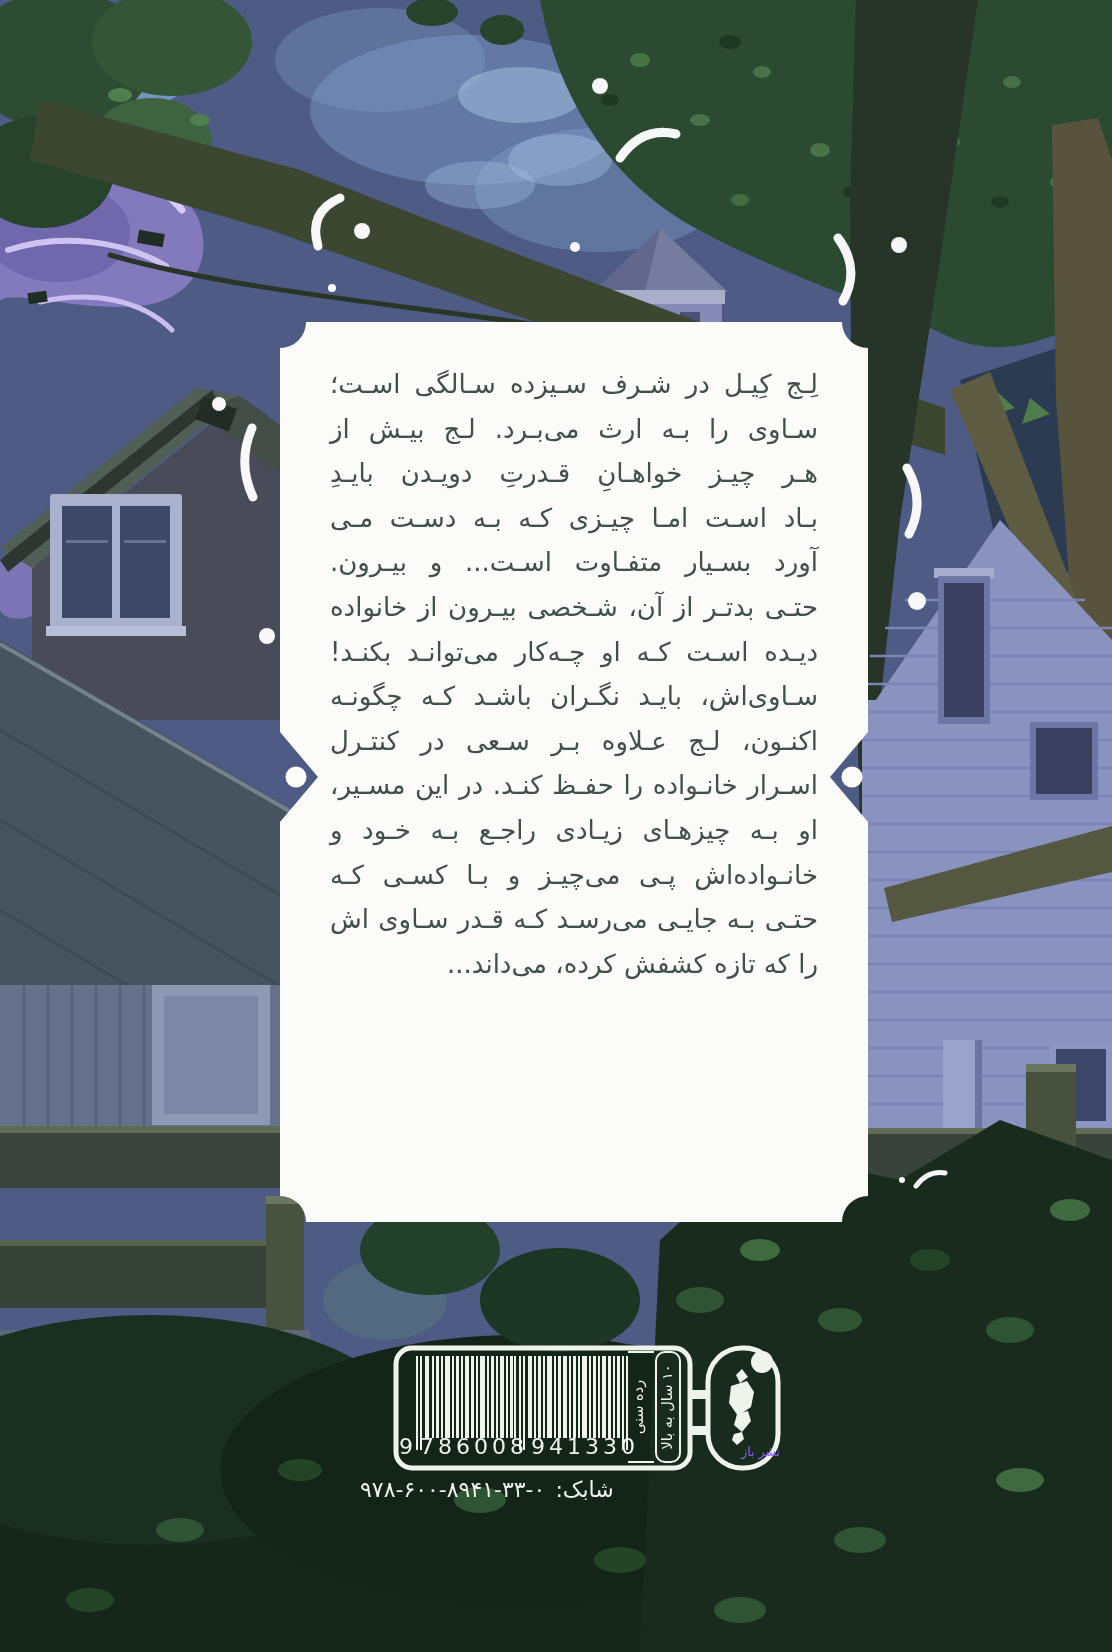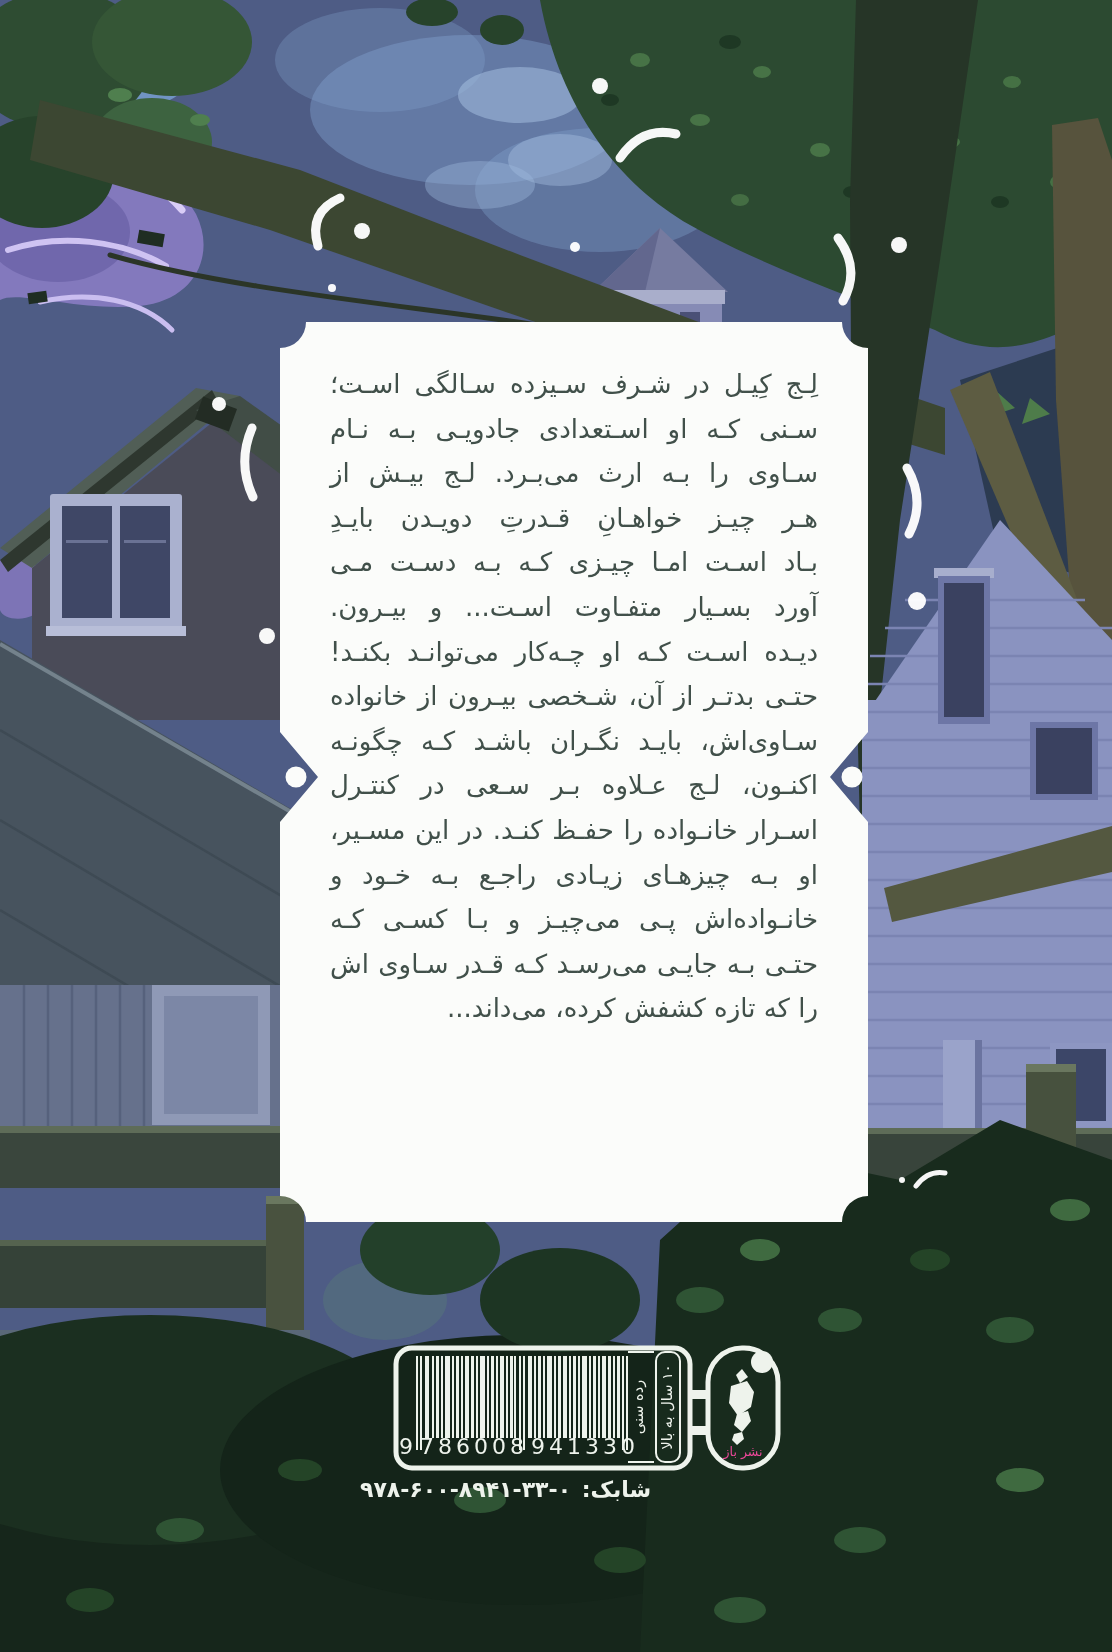--- a/index.html
+++ b/index.html
@@ -31,26 +31,26 @@
     transform:rotate(-90deg); transform-origin:center;
     direction:rtl; text-align:center; color:#eef3ec;
     font-size:14.5px; line-height:21px; white-space:nowrap;
   }
   .age-label{ left:585px; top:1394px; border-left:2.5px solid #eef3ec; border-right:2.5px solid #eef3ec; }
   .age-value{ left:612px; top:1394px; border:2.5px solid #eef3ec; border-radius:10px; }
 
   .isbn{
     position:absolute; left:360px; top:1477px; width:336px;
     direction:rtl; text-align:left; color:#eef3ec;
-    font-size:22px; letter-spacing:2.5px; word-spacing:3px; white-space:nowrap;font-weight:bold;
+    font-size:22px; letter-spacing:2.5px; word-spacing:3px; white-space:nowrap;
   }
   .isbn .num{ direction:ltr; unicode-bidi:isolate; }
   .pub{
     position:absolute; left:706px; top:1444px; width:74px;
-    text-align:center; color:#ec4899; font-size:12.5px; direction:rtl;
+    color:#8b5cf6; font-size:12.5px; direction:rtl;
   }
 </style>
 </head>
 <body>
 
 <div class="cover">
 
   <svg class="bg" viewBox="0 0 1112 1652" preserveAspectRatio="none" xmlns="http://www.w3.org/2000/svg">
 
     <g>
@@ -314,27 +314,26 @@
         <path d="M742 1369 l6 8 -8 6 -4 -8 z"></path>
         <path d="M731 1386 l16 -5 7 11 -3 15 -13 9 -9 -13 z"></path>
         <path d="M737 1414 l11 -3 3 10 -9 11 -8 -7 z"></path>
         <path d="M734 1434 l8 -2 2 7 -7 6 -5 -5 z"></path>
       </g>
     </g>
   </svg>
 
   <div class="plaque-text">
     <div class="ln">لِـج کِیـل در شـرف سـیزده سـالگی اسـت؛</div>
-    <div class="ln">سـنی کـه او اسـتعدادی جادویـی بـه نـام</div>
     <div class="ln">سـاوی را بـه ارث می‌بـرد. لـج بیـش از</div>
     <div class="ln">هـر چیـز خواهـانِ قـدرتِ دویـدن بایـدِ</div>
     <div class="ln">بـاد اسـت امـا چیـزی کـه بـه دسـت مـی</div>
     <div class="ln">آورد بسـیار متفـاوت اسـت... و بیـرون.</div>
+    <div class="ln">حتـی بدتـر از آن، شـخصی بیـرون از خانواده</div>
     <div class="ln">دیـده اسـت کـه او چـه‌کار می‌توانـد بکنـد!</div>
-    <div class="ln">حتـی بدتـر از آن، شـخصی بیـرون از خانواده</div>
     <div class="ln">سـاوی‌اش، بایـد نگـران باشـد کـه چگونـه</div>
     <div class="ln">اکنـون، لـج عـلاوه بـر سـعی در کنتـرل</div>
     <div class="ln">اسـرار خانـواده را حفـظ کنـد. در این مسـیر،</div>
     <div class="ln">او بـه چیزهـای زیـادی راجـع بـه خـود و</div>
     <div class="ln">خانـواده‌اش پـی می‌چیـز و بـا کسـی کـه</div>
     <div class="ln">حتـی بـه جایـی می‌رسـد کـه قـدر سـاوی اش</div>
     <div class="ln last">را که تازه کشفش کرده، می‌داند...</div>
   </div>
 
   <div class="digits">

